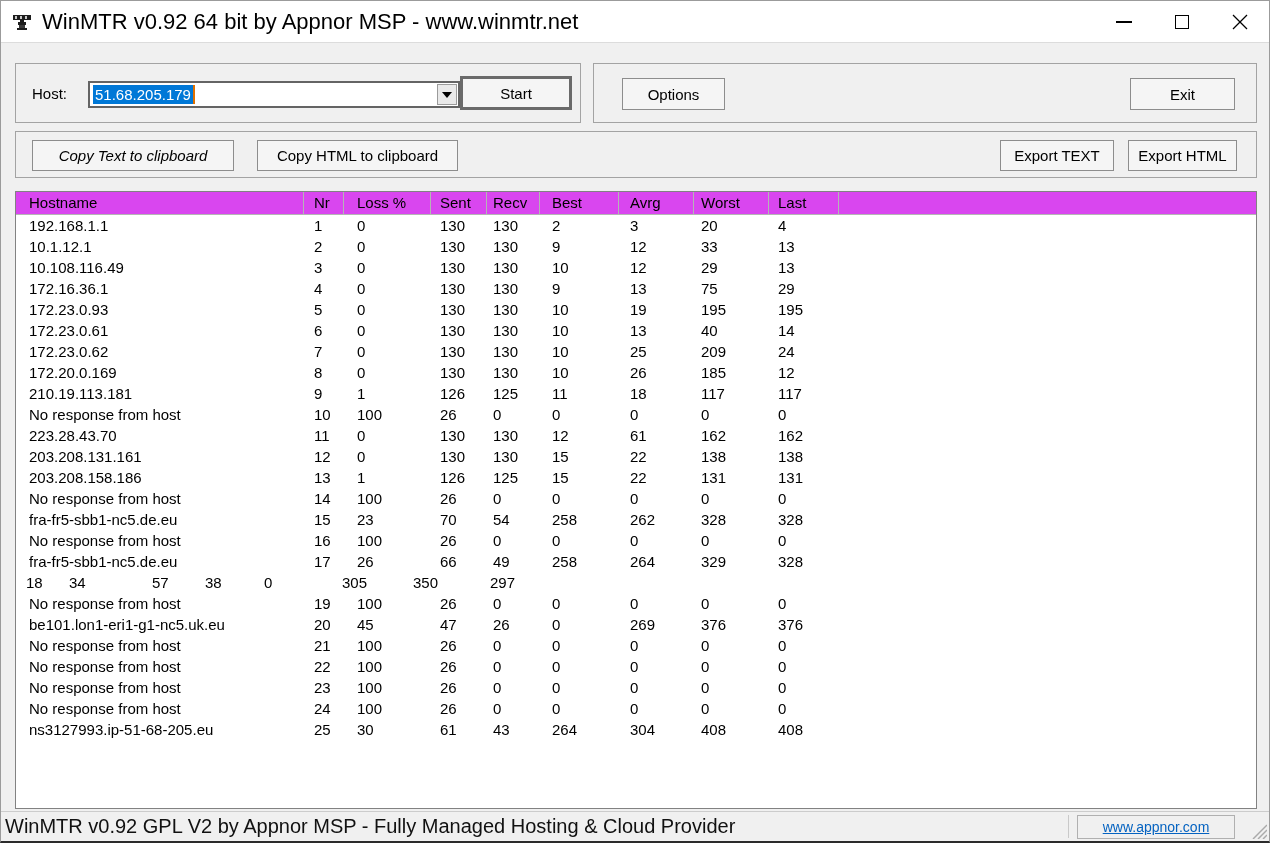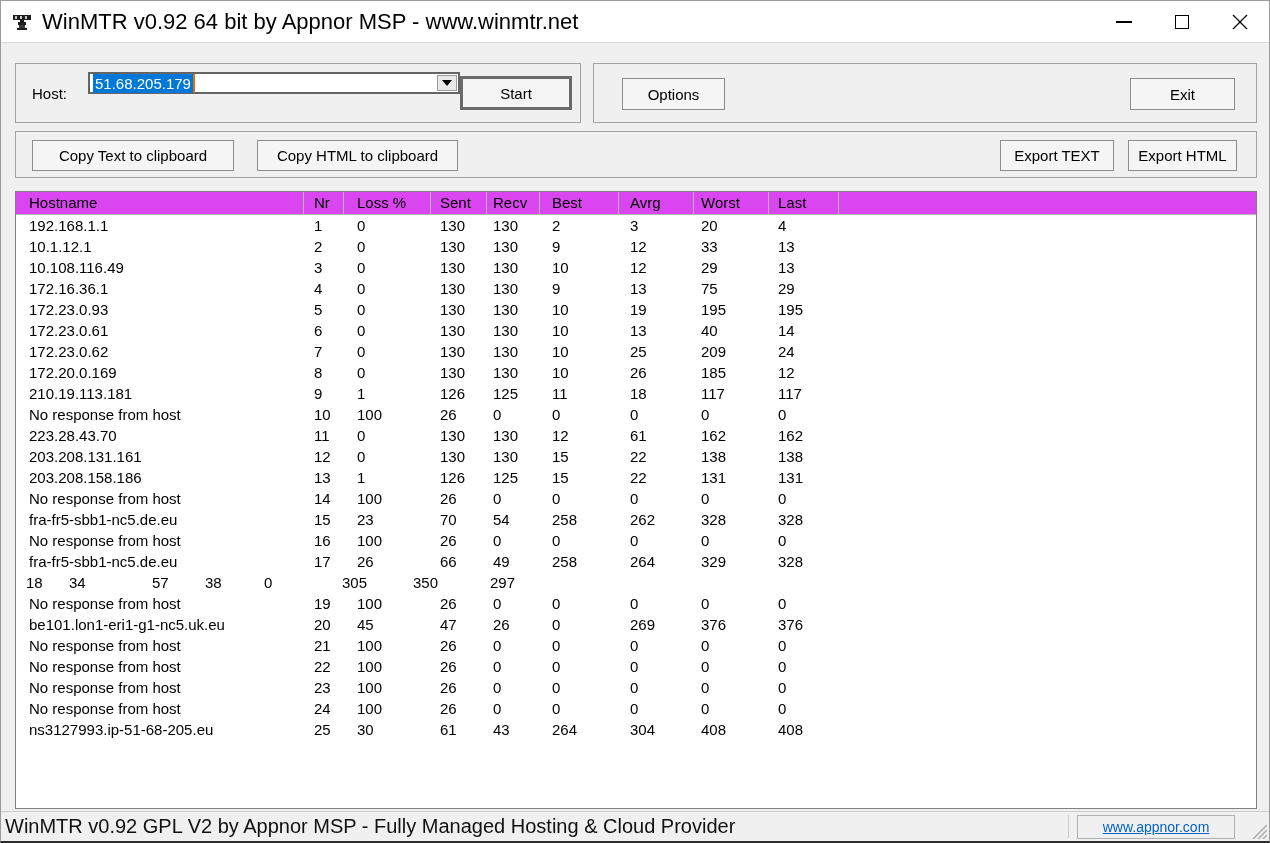--- a/index.html
+++ b/index.html
@@ -21,37 +21,37 @@
   
   .groupbox { position:absolute; border:1px solid #a3a3a3; background:#f0f0f0; }
   #gb-host { left:14px; top:62px; width:566px; height:60px; }
   #gb-ctl  { left:592px; top:62px; width:664px; height:60px; }
   #gb-bar  { left:14px; top:130px; width:1242px; height:47px; }
 
   .label { font-size:15px; color:#000; }
   #host-label { position:absolute; left:16px; top:21px; }
 
   
-  .combo { position:absolute; left:72px; top:8px; width:372px; height:22px;
-           border:2px solid #646464; background:#fff; display:flex; align-items:flex-start; }
+  .combo { position:absolute; left:72px; top:17px; width:372px; height:27px;
+           border:2px solid #646464; background:#fff; display:flex; align-items:center; }
   .combo-text { margin-left:3px; font-size:15px; padding:1px 2px; white-space:nowrap; }
   .caret { width:2px; height:19px; background:#e07000; }
   .combo-btn { position:absolute; right:1px; top:1px; bottom:1px; width:20px; background:#e9e9e9;
                border:1px solid #9b9b9b; display:flex; align-items:center; justify-content:center; }
   .arrow-down { width:0; height:0; border-left:5px solid transparent; border-right:5px solid transparent;
                 border-top:6px solid #000; }
 
   
   .btn { position:absolute; background:#f5f5f5; border:1px solid #8d8d8d; font-size:15px;
          color:#000; display:flex; align-items:center; justify-content:center;
          font-family:"Liberation Sans", sans-serif; }
   #start-btn { left:444px; top:12px; width:112px; height:34px; border:3px solid #6a6a6a; }
   #options-btn { left:28px; top:14px; width:103px; height:32px; }
   #exit-btn { left:536px; top:14px; width:105px; height:32px; }
-  #copytext-btn { left:16px; top:8px; width:202px; height:31px; }
+  #copytext-btn { left:16px; top:8px; width:202px; height:31px;font-style:italic; }
   #copyhtml-btn { left:241px; top:8px; width:201px; height:31px; }
   #exporttext-btn { left:984px; top:8px; width:114px; height:31px; }
   #exporthtml-btn { left:1112px; top:8px; width:109px; height:31px; }
 
   
   .listview { position:absolute; left:14px; top:190px; width:1242px; height:618px;
               background:#fff; border:1px solid #828282; overflow:hidden; }
   .lv-header { display:flex; height:23px; background:#d946ef; border-bottom:1px solid #b5b5b5; }
   .hd { font-size:15px; color:#000; line-height:22px; border-right:1px solid #b5b5b5; overflow:hidden; }
   .hd-fill { flex:1; border-right:none; }

